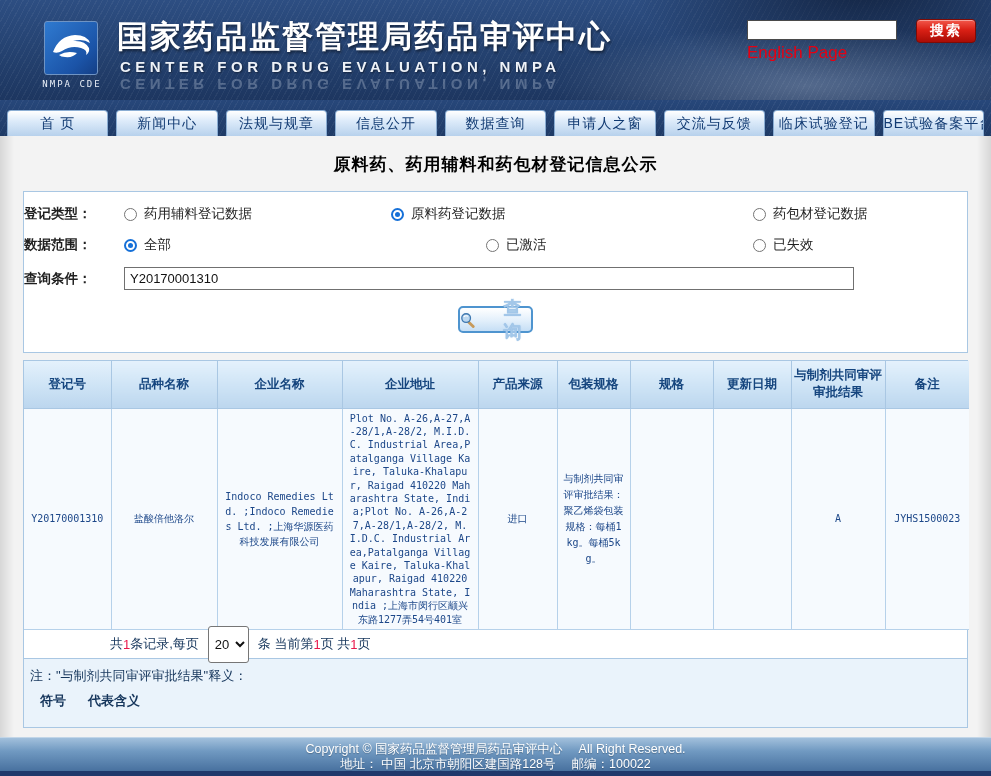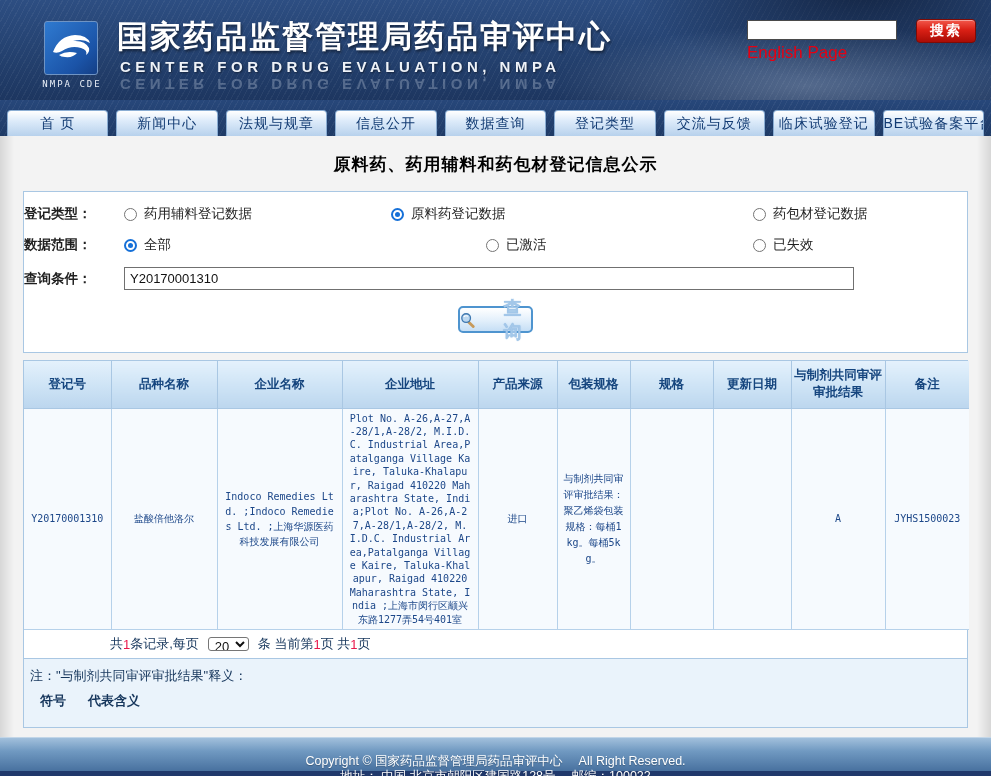--- a/index.html
+++ b/index.html
@@ -151,39 +151,39 @@
   td.cell-left { text-align: left; word-break: break-all; line-height: 15px; font-size: 11.5px; }
   td.cell-addr { text-align: left; word-break: break-all; line-height: 13.4px; font-size: 11px; padding: 2px 5px; }
   td.cell-pack { line-height: 16px; font-size: 12px; word-break: break-all; }
   
   .pagination {
     display: flex; align-items: center; height: 28px; background: #fff;
     padding-left: 86px; font-size: 13px; color: #16365c; white-space: pre;
   }
   .pagination .red { color: #e8174b; }
   .page-size-select {
-    height: 14px; margin: 0 9px; font-size: 13px; color: #111;
+    height: 37px; margin: 0 9px; font-size: 13px; color: #111;
     border: 1px solid #767676; border-radius: 3px; background: #fff; padding: 0 2px;
   }
   
   .notes {
     background: #eaf3fb; border-top: 1px solid #a9c7e3;
     padding: 8px 10px 10px 6px; font-size: 13px; color: #16365c;
   }
   .notes-title { margin-bottom: 7px; }
   .notes-head { display: flex; font-weight: bold; margin: 4px 0 7px; }
   .notes-head .sym { width: 46px; text-align: center; flex: 0 0 46px; }
   .notes-head .mean { margin-left: 12px; }
   
   .site-footer {
     position: absolute; left: 0; right: 0; bottom: 0; height: 39px;
     background: linear-gradient(180deg,#a2c0dc 0%,#7099c1 40%,#48719f 100%);
     border-top: 1px solid #c2d6e8; border-bottom: 5px solid #20386b;
     color: #fff; text-align: center; font-size: 12.5px;
-    padding-top: 16px; line-height: 15px;
+    padding-top: 4px; line-height: 15px;
     text-shadow: 0 1px 1px rgba(0,0,0,.25);
   }
   .mag-icon { width: 16px; height: 16px; }
 </style>
 </head>
 <body>
 
 <header class="site-header">
   <div class="stripes"></div>
   <div class="header-blob-dark"></div>
@@ -205,21 +205,21 @@
   <button class="hdr-search-btn">搜索</button>
   <a class="english-link">English Page</a>
 </header>
 
 <nav class="main-nav">
   <div class="nav-tab">首 页</div>
   <div class="nav-tab">新闻中心</div>
   <div class="nav-tab">法规与规章</div>
   <div class="nav-tab">信息公开</div>
   <div class="nav-tab">数据查询</div>
-  <div class="nav-tab">登记类型</div>
+  <div class="nav-tab">申请人之窗</div>
   <div class="nav-tab">交流与反馈</div>
   <div class="nav-tab">临床试验登记</div>
   <div class="nav-tab">BE试验备案平台</div>
 </nav>
 
 <main class="main-area">
   <h1 class="page-title">原料药、药用辅料和药包材登记信息公示</h1>
 
   <section class="form-panel">
     <div class="form-row">

